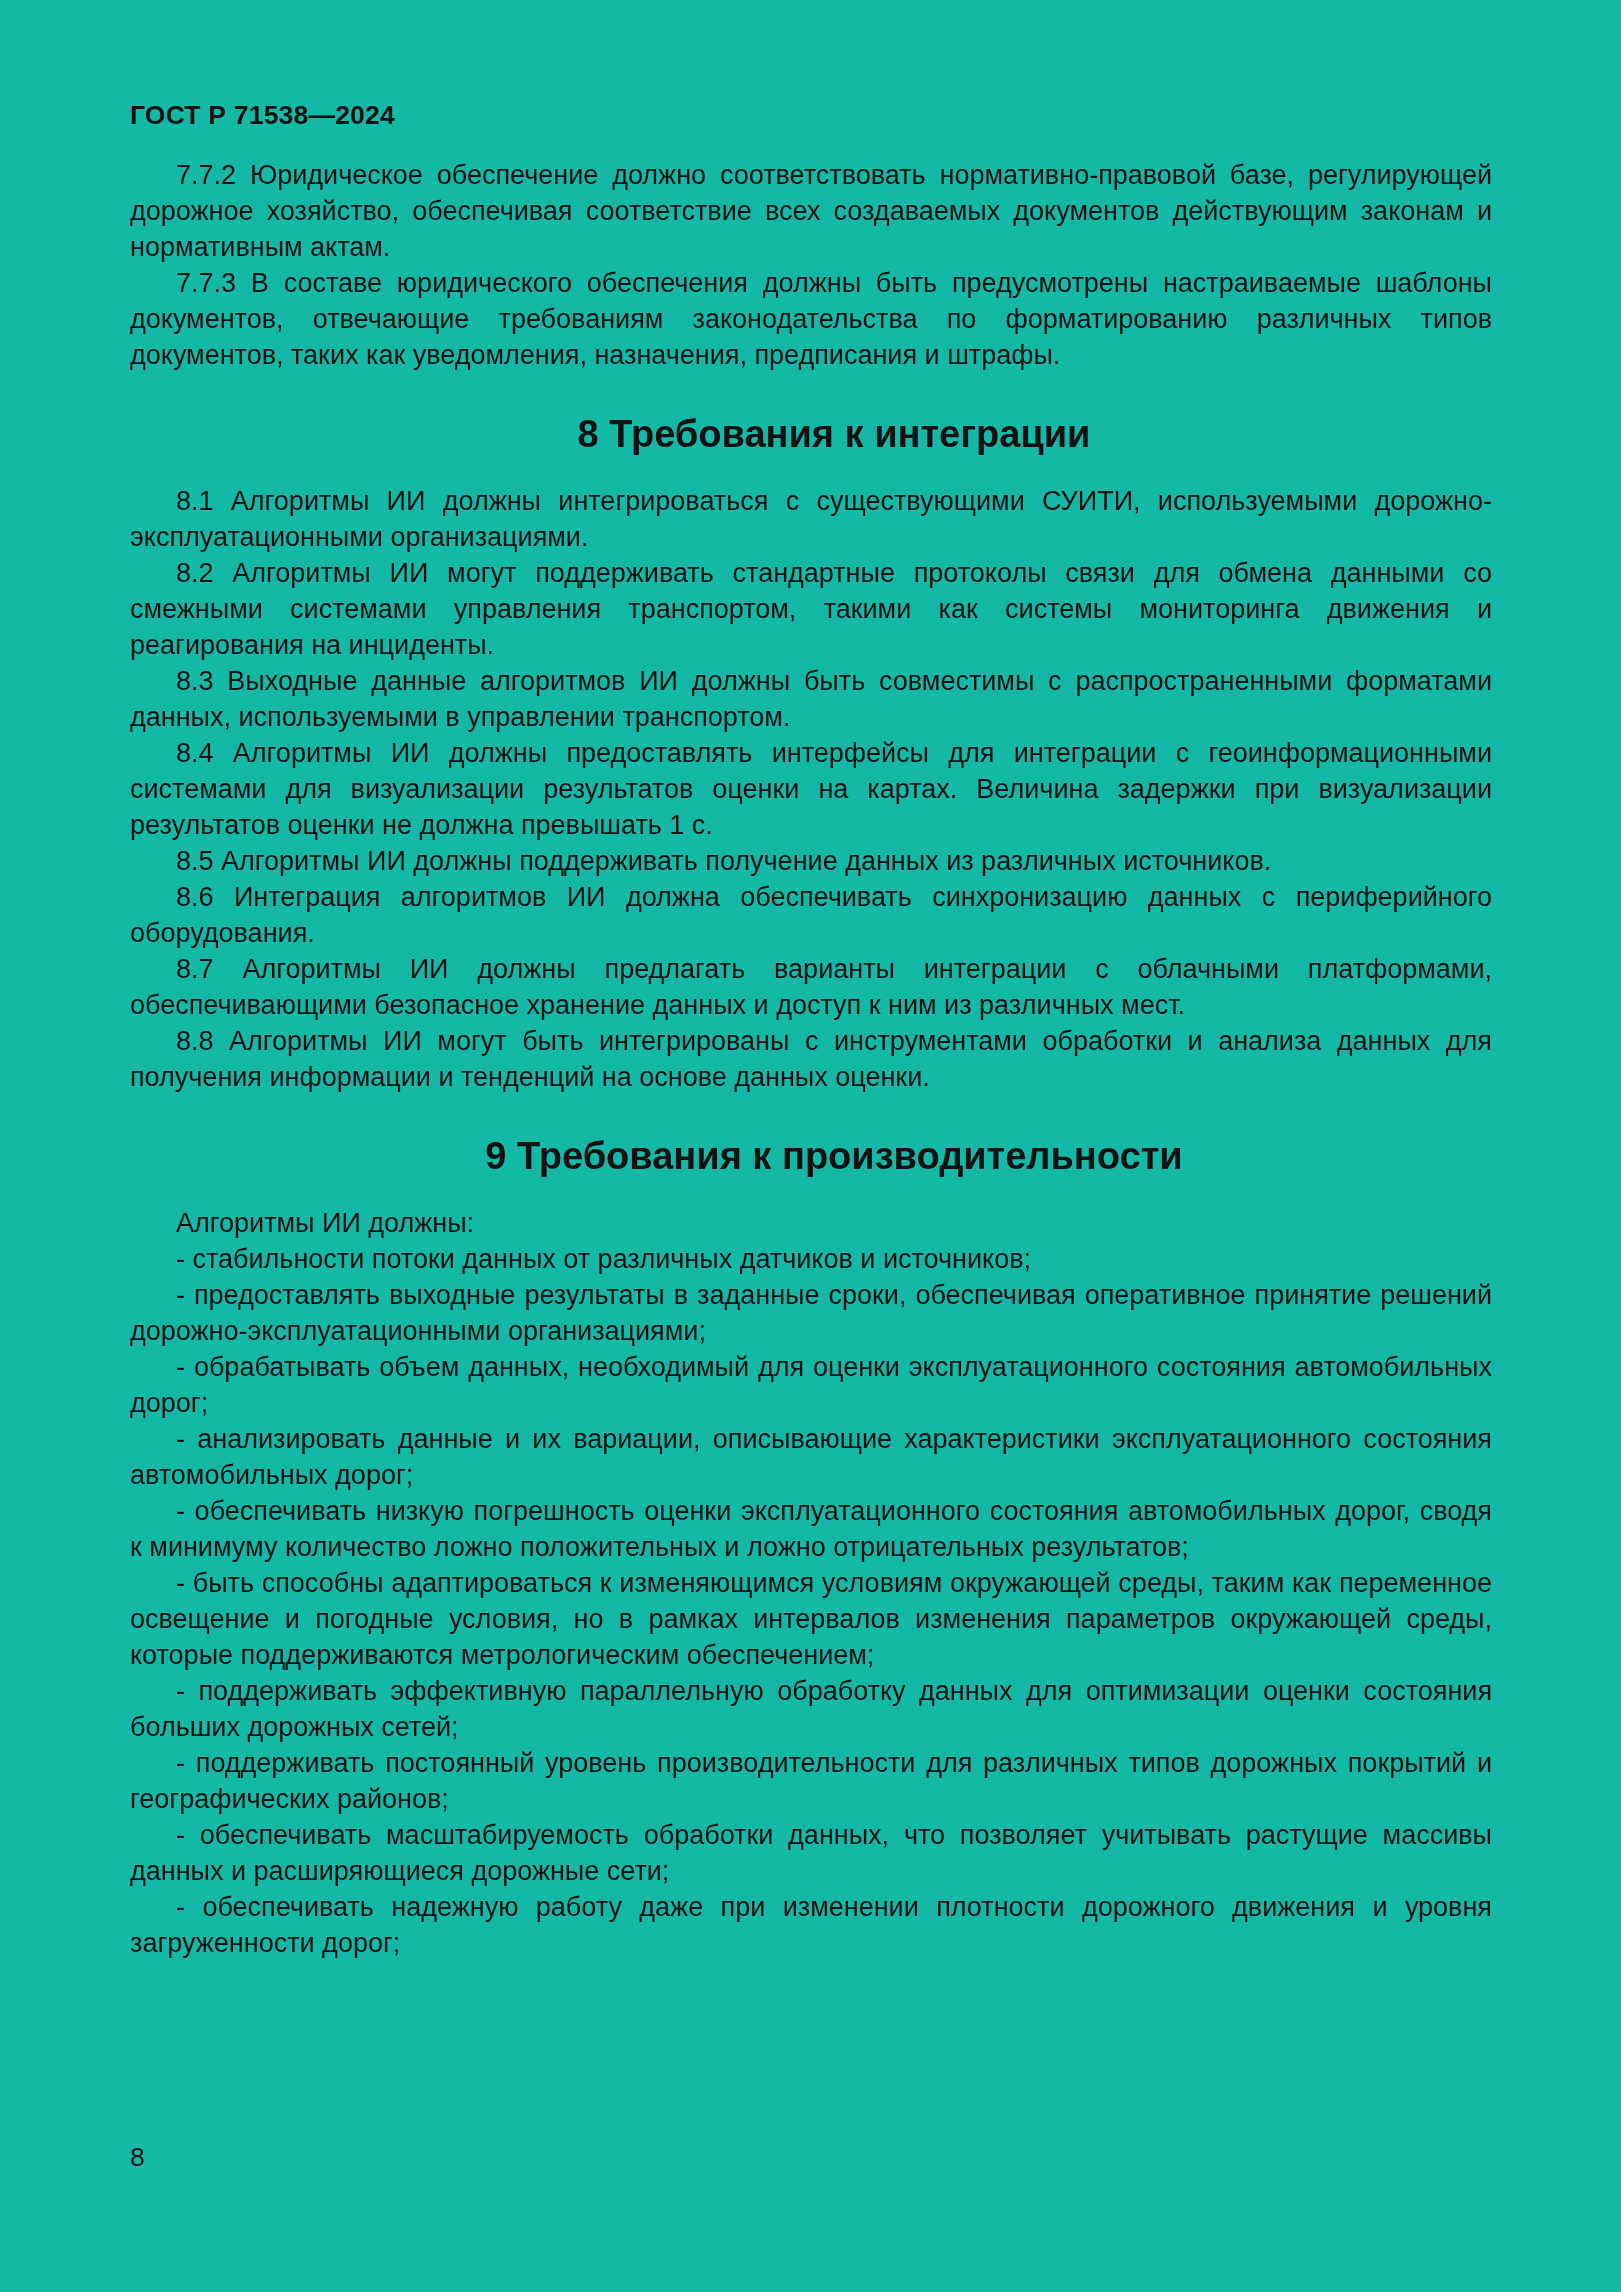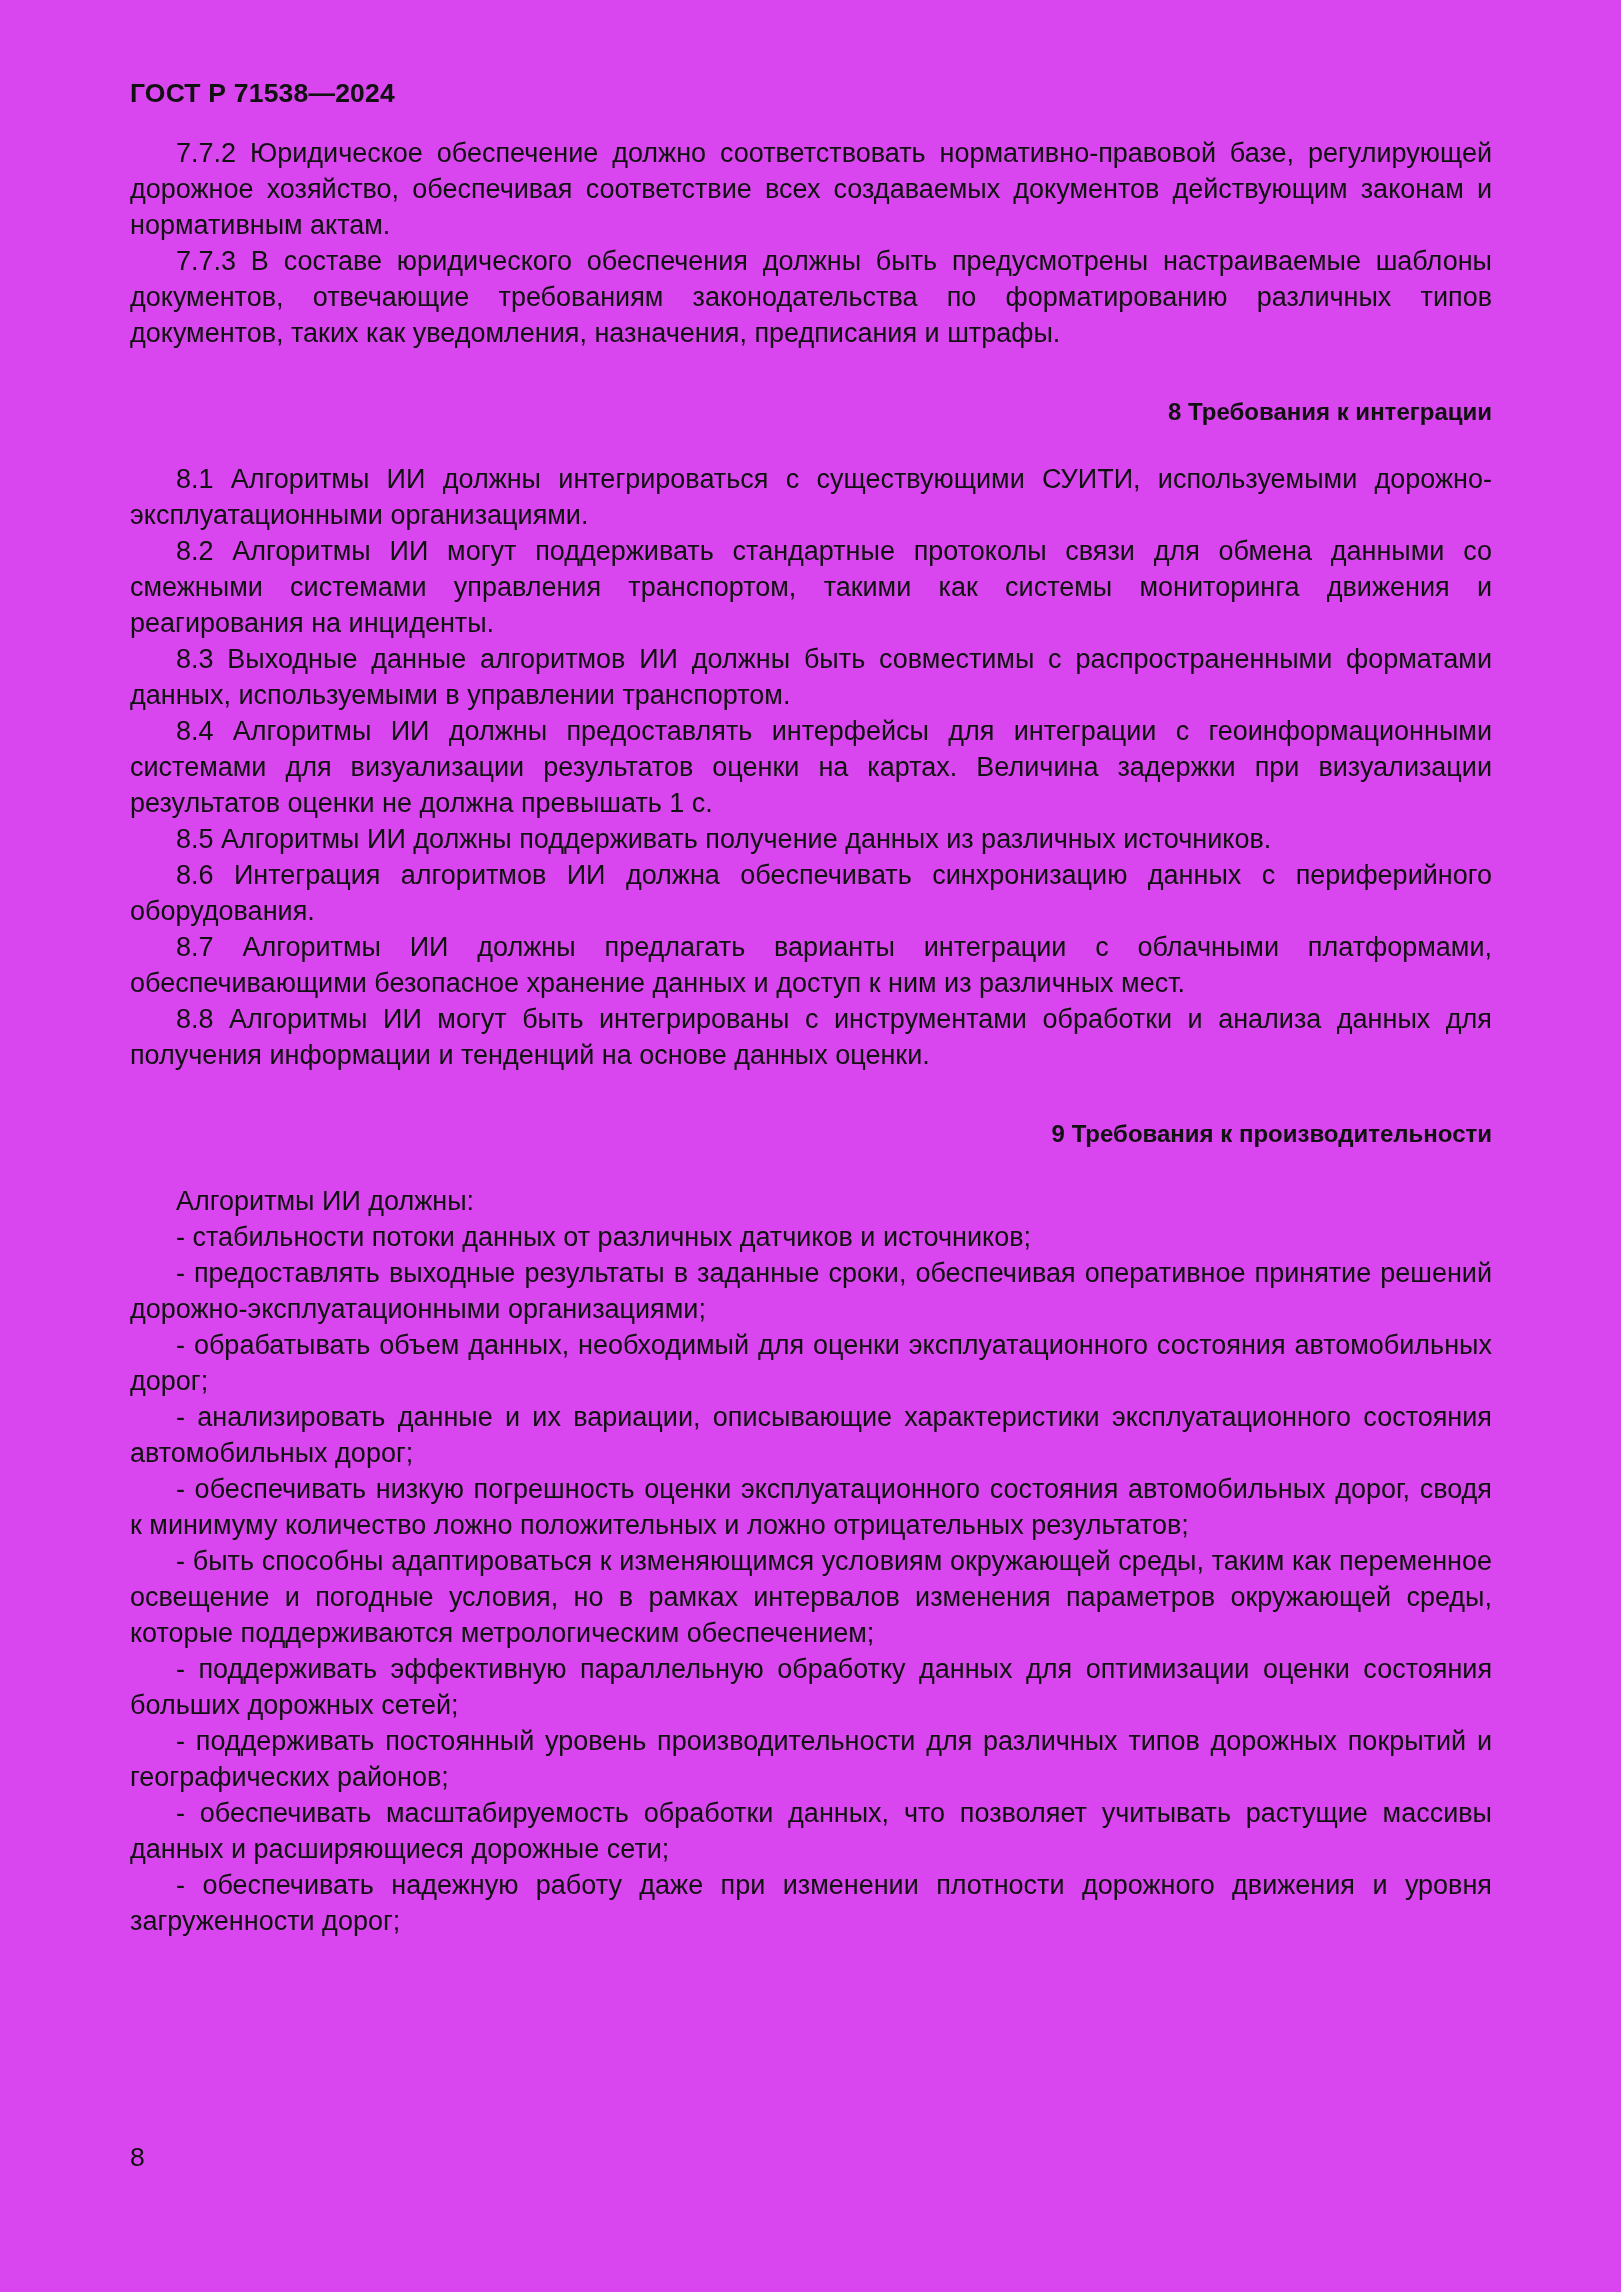--- a/index.html
+++ b/index.html
@@ -4,48 +4,48 @@
 <style>
   html, body {
     margin: 0;
     padding: 0;
     background: #ffffff;
   }
   .page {
     position: relative;
     width: 1621px;
     height: 2293px;
-    background: #d946ef;
+    background: #14b8a6;
     font-family: "Liberation Sans", sans-serif;
     color: #111111;
     box-sizing: border-box;
-    padding: 78px 129px 0 130px;
+    padding: 100px 129px 0 130px;
     overflow: hidden;
   }
   .doc-header {
     font-weight: bold;
     font-size: 26.5px;
     letter-spacing: 0.2px;
     margin: 0 0 25.5px 0;
   }
   .body-text {
     font-size: 27px;
     line-height: 36px;
     text-align: justify;
   }
   p.para {
     margin: 0;
     text-indent: 46px;
   }
   h2.sec-heading {
-    font-size: 24px;
+    font-size: 38px;
     font-weight: bold;
     margin: 43px 0 31px 0;
     text-indent: 46px;
-    text-align: right;
+    text-align: center;
   }
   .page-number {
     position: absolute;
     left: 130px;
     bottom: 120px;
     font-size: 26.5px;
     font-weight: normal;
   }
 </style>
 </head>

